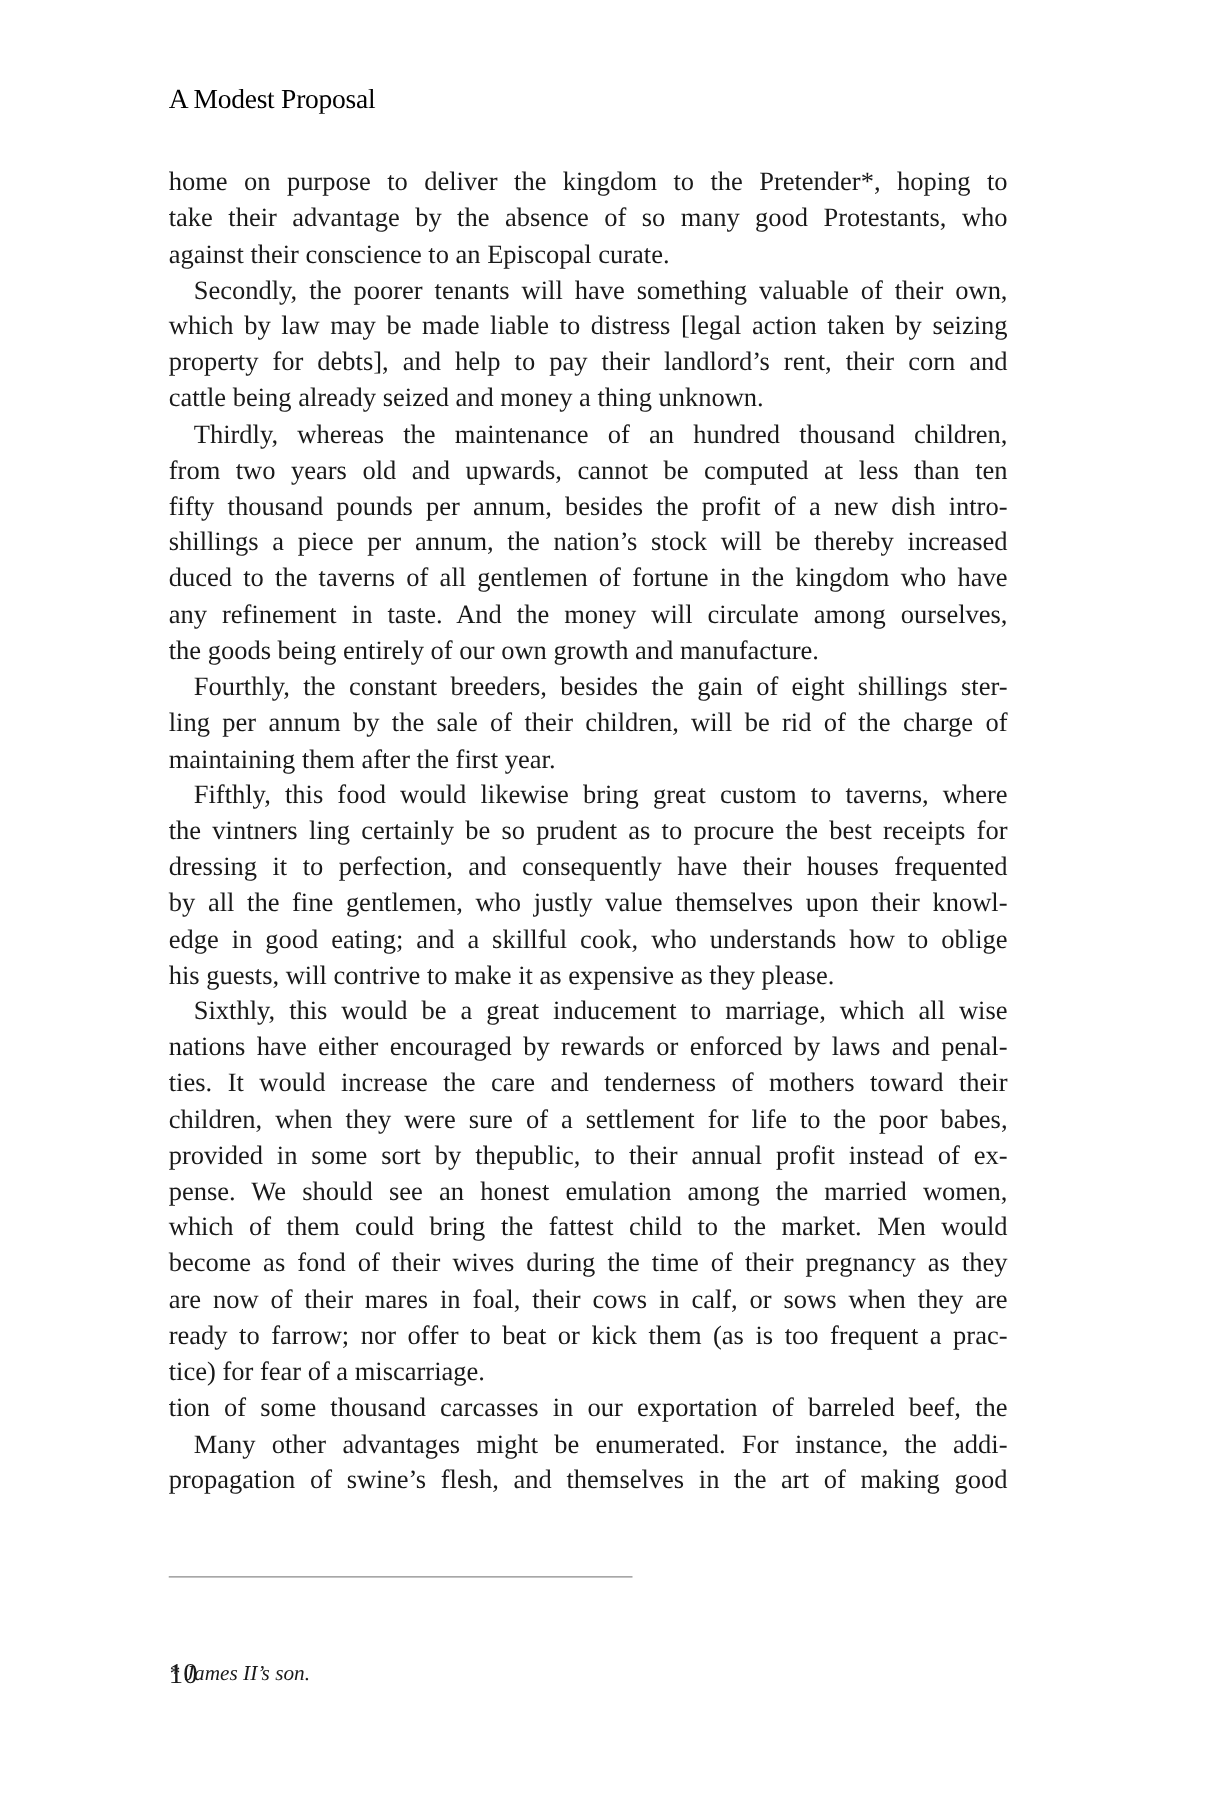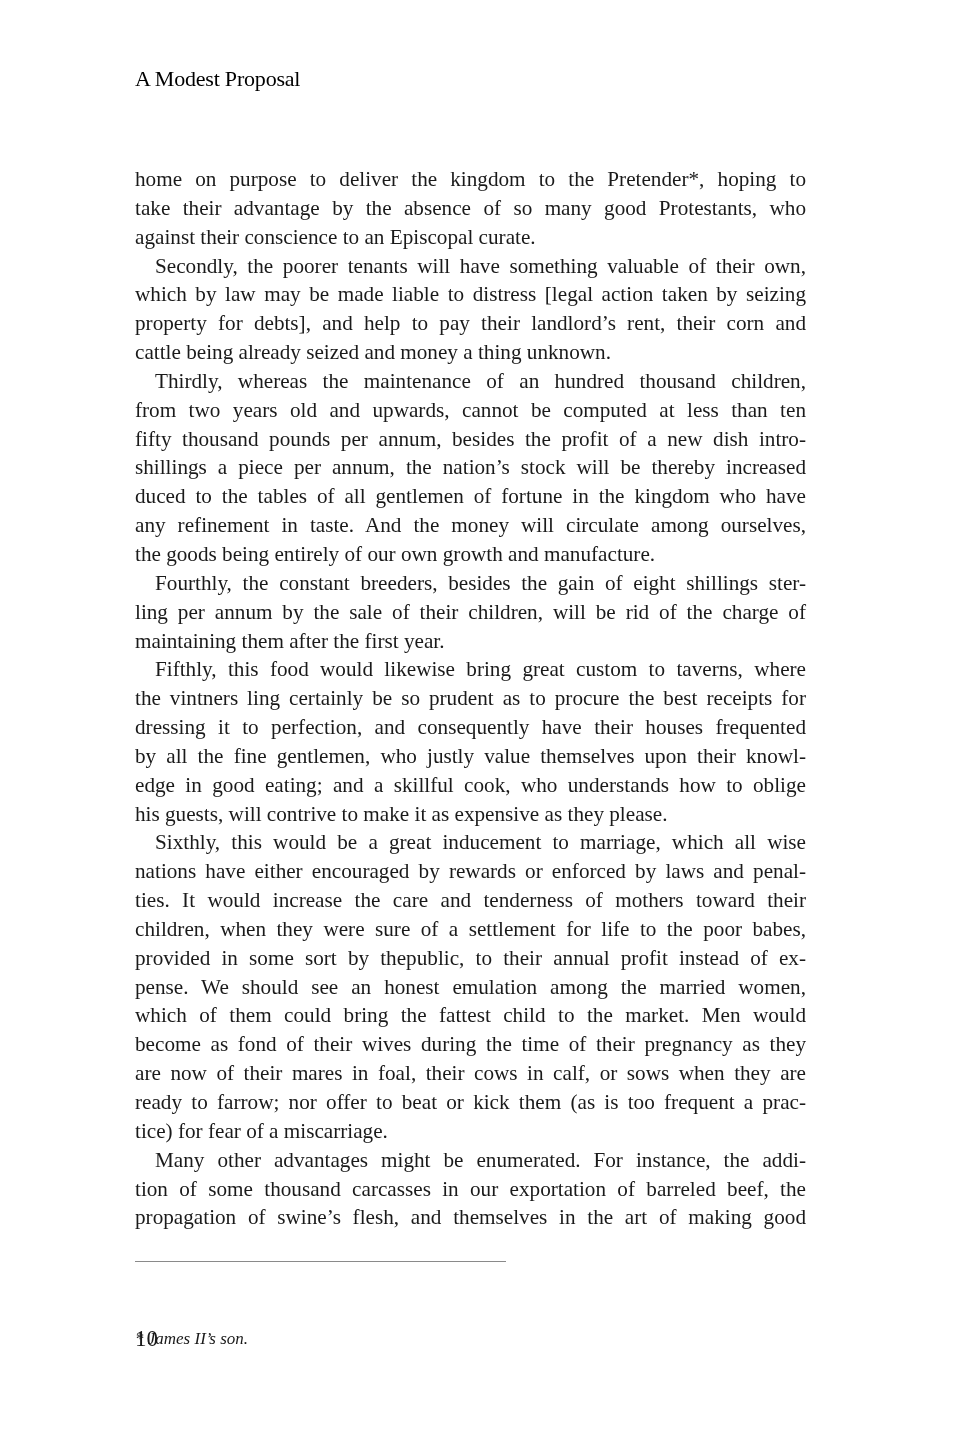--- a/index.html
+++ b/index.html
@@ -23,21 +23,20 @@
       letter-spacing: -0.2px;
       color: #000000;
     }
     .body-text {
       position: absolute;
       left: 135px;
       top: 131px;
       width: 671px;
       font-size: 21.2px;
       line-height: 28.85px;
-      margin-top: 34px;
     }
     .line {
       display: block;
       white-space: nowrap;
       text-align: justify;
       text-align-last: justify;
       height: 28.85px;
       overflow: visible;
     }
     .line.last {
@@ -83,21 +82,21 @@
       <span class="line indent">Secondly, the poorer tenants will have something valuable of their own,</span>
       <span class="line">which by law may be made liable to distress [legal action taken by seizing</span>
       <span class="line">property for debts], and help to pay their landlord’s rent, their corn and</span>
       <span class="line last">cattle being already seized and money a thing unknown.</span>
     </div>
     <div>
       <span class="line indent">Thirdly, whereas the maintenance of an hundred thousand children,</span>
       <span class="line">from two years old and upwards, cannot be computed at less than ten</span>
       <span class="line">fifty thousand pounds per annum, besides the profit of a new dish intro-</span>
       <span class="line">shillings a piece per annum, the nation’s stock will be thereby increased</span>
-      <span class="line">duced to the tables of all gentlemen of fortune in the kingdom who have</span>
+      <span class="line">duced to the taverns of all gentlemen of fortune in the kingdom who have</span>
       <span class="line">any refinement in taste. And the money will circulate among ourselves,</span>
       <span class="line last">the goods being entirely of our own growth and manufacture.</span>
     </div>
     <div>
       <span class="line indent">Fourthly, the constant breeders, besides the gain of eight shillings ster-</span>
       <span class="line">ling per annum by the sale of their children, will be rid of the charge of</span>
       <span class="line last">maintaining them after the first year.</span>
     </div>
     <div>
       <span class="line indent">Fifthly, this food would likewise bring great custom to taverns, where</span>
@@ -114,22 +113,22 @@
       <span class="line">children, when they were sure of a settlement for life to the poor babes,</span>
       <span class="line">provided in some sort by thepublic, to their annual profit instead of ex-</span>
       <span class="line">pense. We should see an honest emulation among the married women,</span>
       <span class="line">which of them could bring the fattest child to the market. Men would</span>
       <span class="line">become as fond of their wives during the time of their pregnancy as they</span>
       <span class="line">are now of their mares in foal, their cows in calf, or sows when they are</span>
       <span class="line">ready to farrow; nor offer to beat or kick them (as is too frequent a prac-</span>
       <span class="line last">tice) for fear of a miscarriage.</span>
     </div>
     <div>
+      <span class="line">tion of some thousand carcasses in our exportation of barreled beef, the</span>
       <span class="line indent">Many other advantages might be enumerated. For instance, the addi-</span>
-      <span class="line">tion of some thousand carcasses in our exportation of barreled beef, the</span>
       <span class="line">propagation of swine’s flesh, and themselves in the art of making good</span>
     </div>
   </div>
 
 <div class="footnote-rule"></div>
 
 <div class="footnote">* James II’s son.</div>
 
 <div class="page-number">10</div>
 

